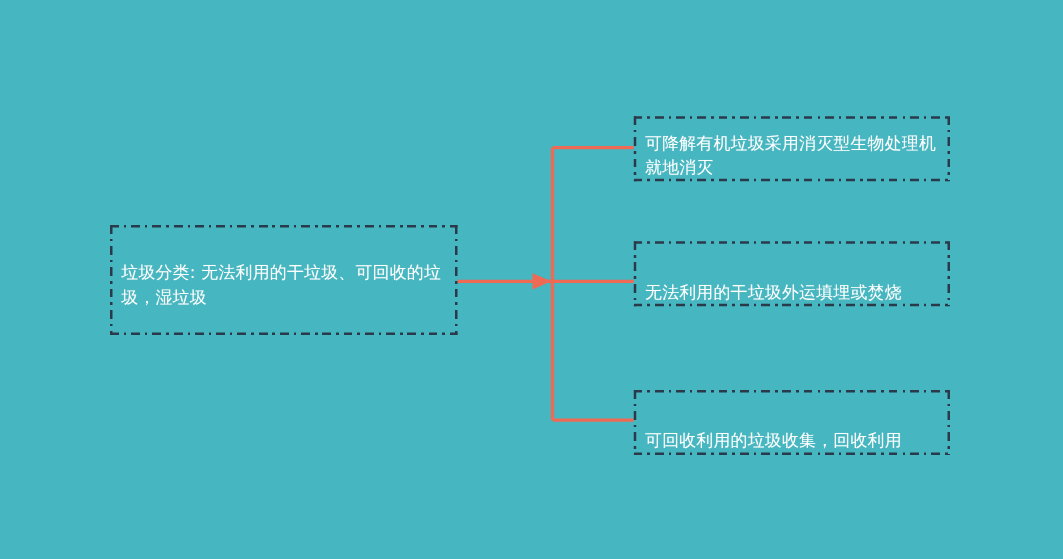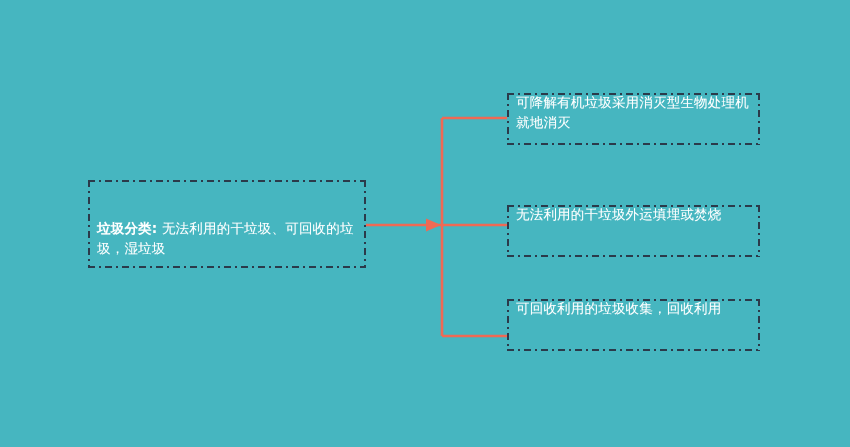--- a/index.html
+++ b/index.html
@@ -31,21 +31,21 @@
   }
 
   
   .node {
     position: absolute;
     box-sizing: border-box;
     border: 2px dashed #2b3a4a;
     border-style: dashed;
     background: transparent;
     display: flex;
-    align-items: flex-start;
+    align-items: flex-end;
   }
   
   .node {
     border: none;
     background-image:
       repeating-linear-gradient(to right,  #2b3a4a 0 7px, transparent 7px 11px, #2b3a4a 11px 13px, transparent 13px 17px),
       repeating-linear-gradient(to right,  #2b3a4a 0 7px, transparent 7px 11px, #2b3a4a 11px 13px, transparent 13px 17px),
       repeating-linear-gradient(to bottom, #2b3a4a 0 7px, transparent 7px 11px, #2b3a4a 11px 13px, transparent 13px 17px),
       repeating-linear-gradient(to bottom, #2b3a4a 0 7px, transparent 7px 11px, #2b3a4a 11px 13px, transparent 13px 17px);
     background-size: 100% 2px, 100% 2px, 2px 100%, 2px 100%;
@@ -56,28 +56,28 @@
   .node-text {
     padding: 0 9px;
     color: #ffffff;
     font-size: 13.5px;
     line-height: 1.45;
     letter-spacing: 0.2px;
     white-space: pre-line;
     text-shadow: 0 0 1px rgba(255,255,255,0.25);
   }
   .node-text b {
-    font-weight: 700;
+    font-weight: 400;
   }
 
   
   #node-source  { left: 88px;  top: 180px; width: 278px; height: 88px; }
   #node-branch-0 { left: 507px; top: 93px;  width: 253px; height: 52px; }
-  #node-branch-1 { left: 507px; top: 205px; width: 253px; height: 52px; }
-  #node-branch-2 { left: 507px; top: 299px; width: 253px; height: 52px; }
+  #node-branch-1 { left: 507px; top: 193px; width: 253px; height: 52px; }
+  #node-branch-2 { left: 507px; top: 312px; width: 253px; height: 52px; }
 
   .rich-line { display: block; }
 </style>
 </head>
 <body>
 
 <div id="canvas" style="background: rgb(70, 182, 192);">
 
   <svg id="connectors" viewBox="0 0 850 447" width="850" height="447">
 

